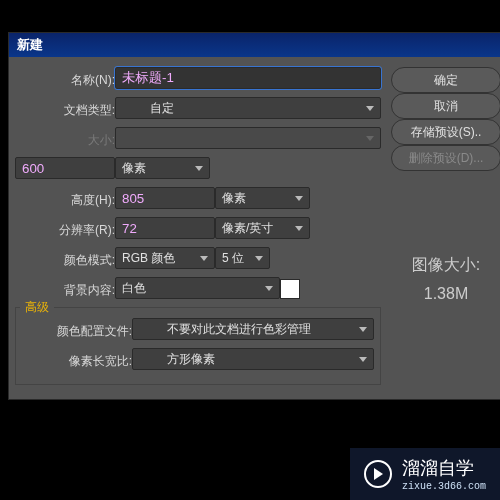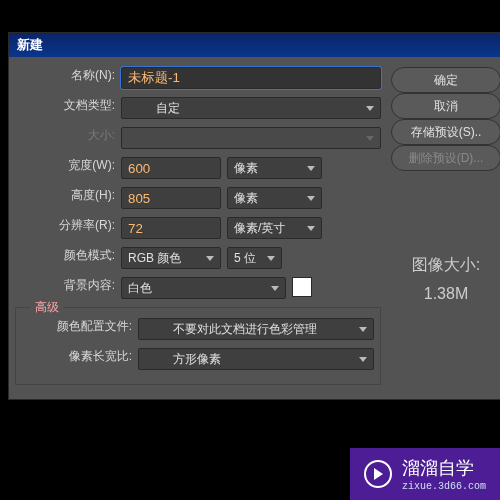--- a/index.html
+++ b/index.html
@@ -30,34 +30,33 @@
 }
 .dialog-body {
   display: flex;
   padding: 10px 6px 14px 6px;
   gap: 10px;
 }
 .left-col { flex: 1; }
 .right-col { width: 110px; display: flex; flex-direction: column; align-items: stretch; }
 .row {
   display: flex;
-  align-items: flex-start;
+  align-items: flex-end;
   margin-bottom: 8px;
-  gap: 6px;
 }
 .label {
   width: 100px;
   text-align: right;
   color: #d8d8d8;
 }
 .label.dim { color: #7a7a7a; }
 .input-text {
   background: #3f3f3f;
   border: 1px solid #2a2a2a;
-  color: #fdba74;
+  color: #f0abfc;
   padding: 3px 6px;
   height: 22px;
   border-radius: 2px;
 }
 .input-text.wide { flex: 1; }
 .input-text.num { width: 100px; }
 .input-text.highlight { outline: 1px solid #3874d1; background: #333; }
 .select {
   background: #3f3f3f;
   border: 1px solid #2a2a2a;
@@ -90,24 +89,24 @@
 }
 .fieldset {
   border: 1px solid #444;
   margin-top: 6px;
   padding: 10px 6px 6px 6px;
   position: relative;
 }
 .fieldset-legend {
   position: absolute;
   top: -9px;
-  left: 14px;
+  left: 4px;
   background: #535353;
   padding: 0 5px;
-  color: #fca5a5;
+  color: #eab308;
 }
 .btn {
   background: #5a5a5a;
   border: 1px solid #333;
   color: #e0e0e0;
   height: 26px;
   border-radius: 13px;
   display: flex;
   align-items: center;
   justify-content: center;
@@ -119,21 +118,21 @@
   margin-top: 80px;
   text-align: center;
   color: #ccc;
   font-size: 16px;
   line-height: 1.8;
 }
 .watermark {
   position: absolute;
   right: 0;
   bottom: 0;
-  background: #4c1d95;
+  background: #0f172a;
   color: #fff;
   display: flex;
   align-items: center;
   padding: 8px 14px;
   gap: 10px;
   font-size: 18px;
 }
 .wm-icon {
   width: 28px; height: 28px;
   border: 2px solid #fff;
@@ -172,21 +171,20 @@
       </div>
 
       <div class="row">
         <div class="label dim">大小:</div>
         <div class="select wide dim">
             <span></span>
           </div>
       </div>
 
       <div class="row">
-        <div class="label">宽度(W):</div>
         <input class="input-text num" value="600" style="">
         <div class="select med">
             <span>像素</span>
           </div>
       </div>
 
       <div class="row">
         <div class="label">高度(H):</div>
         <input class="input-text num" value="805" style="">
         <div class="select med">

